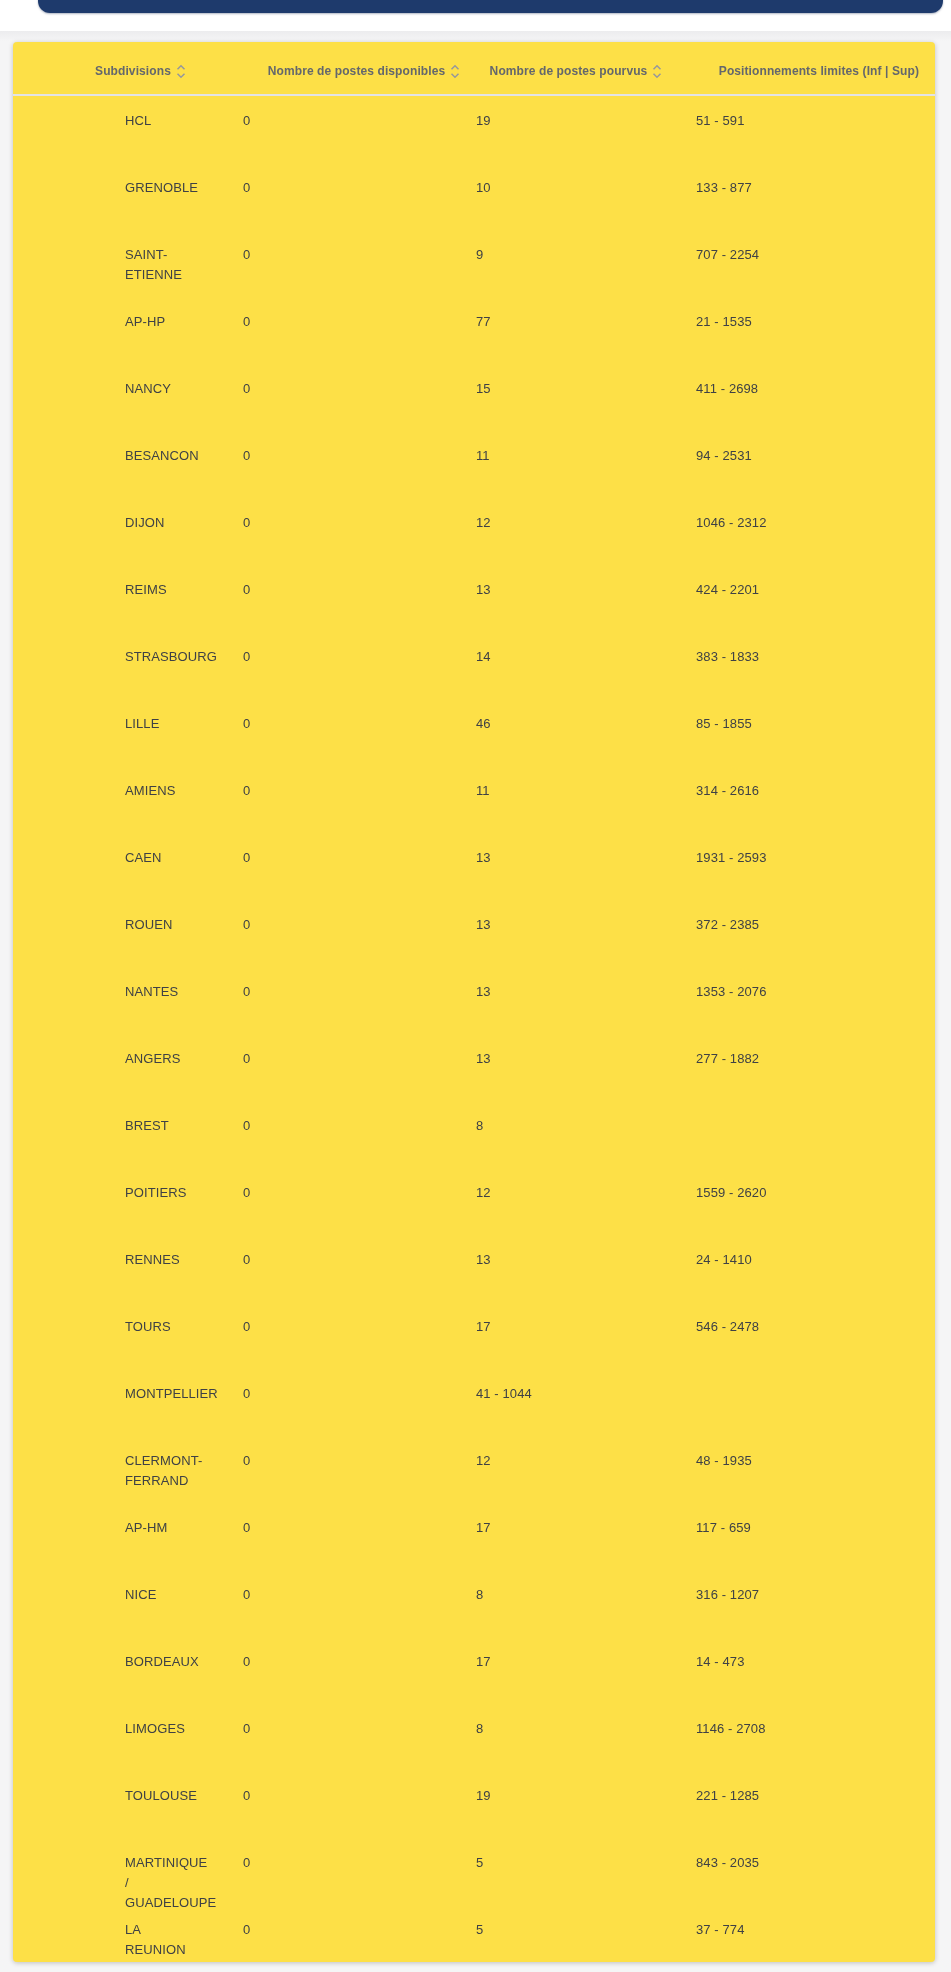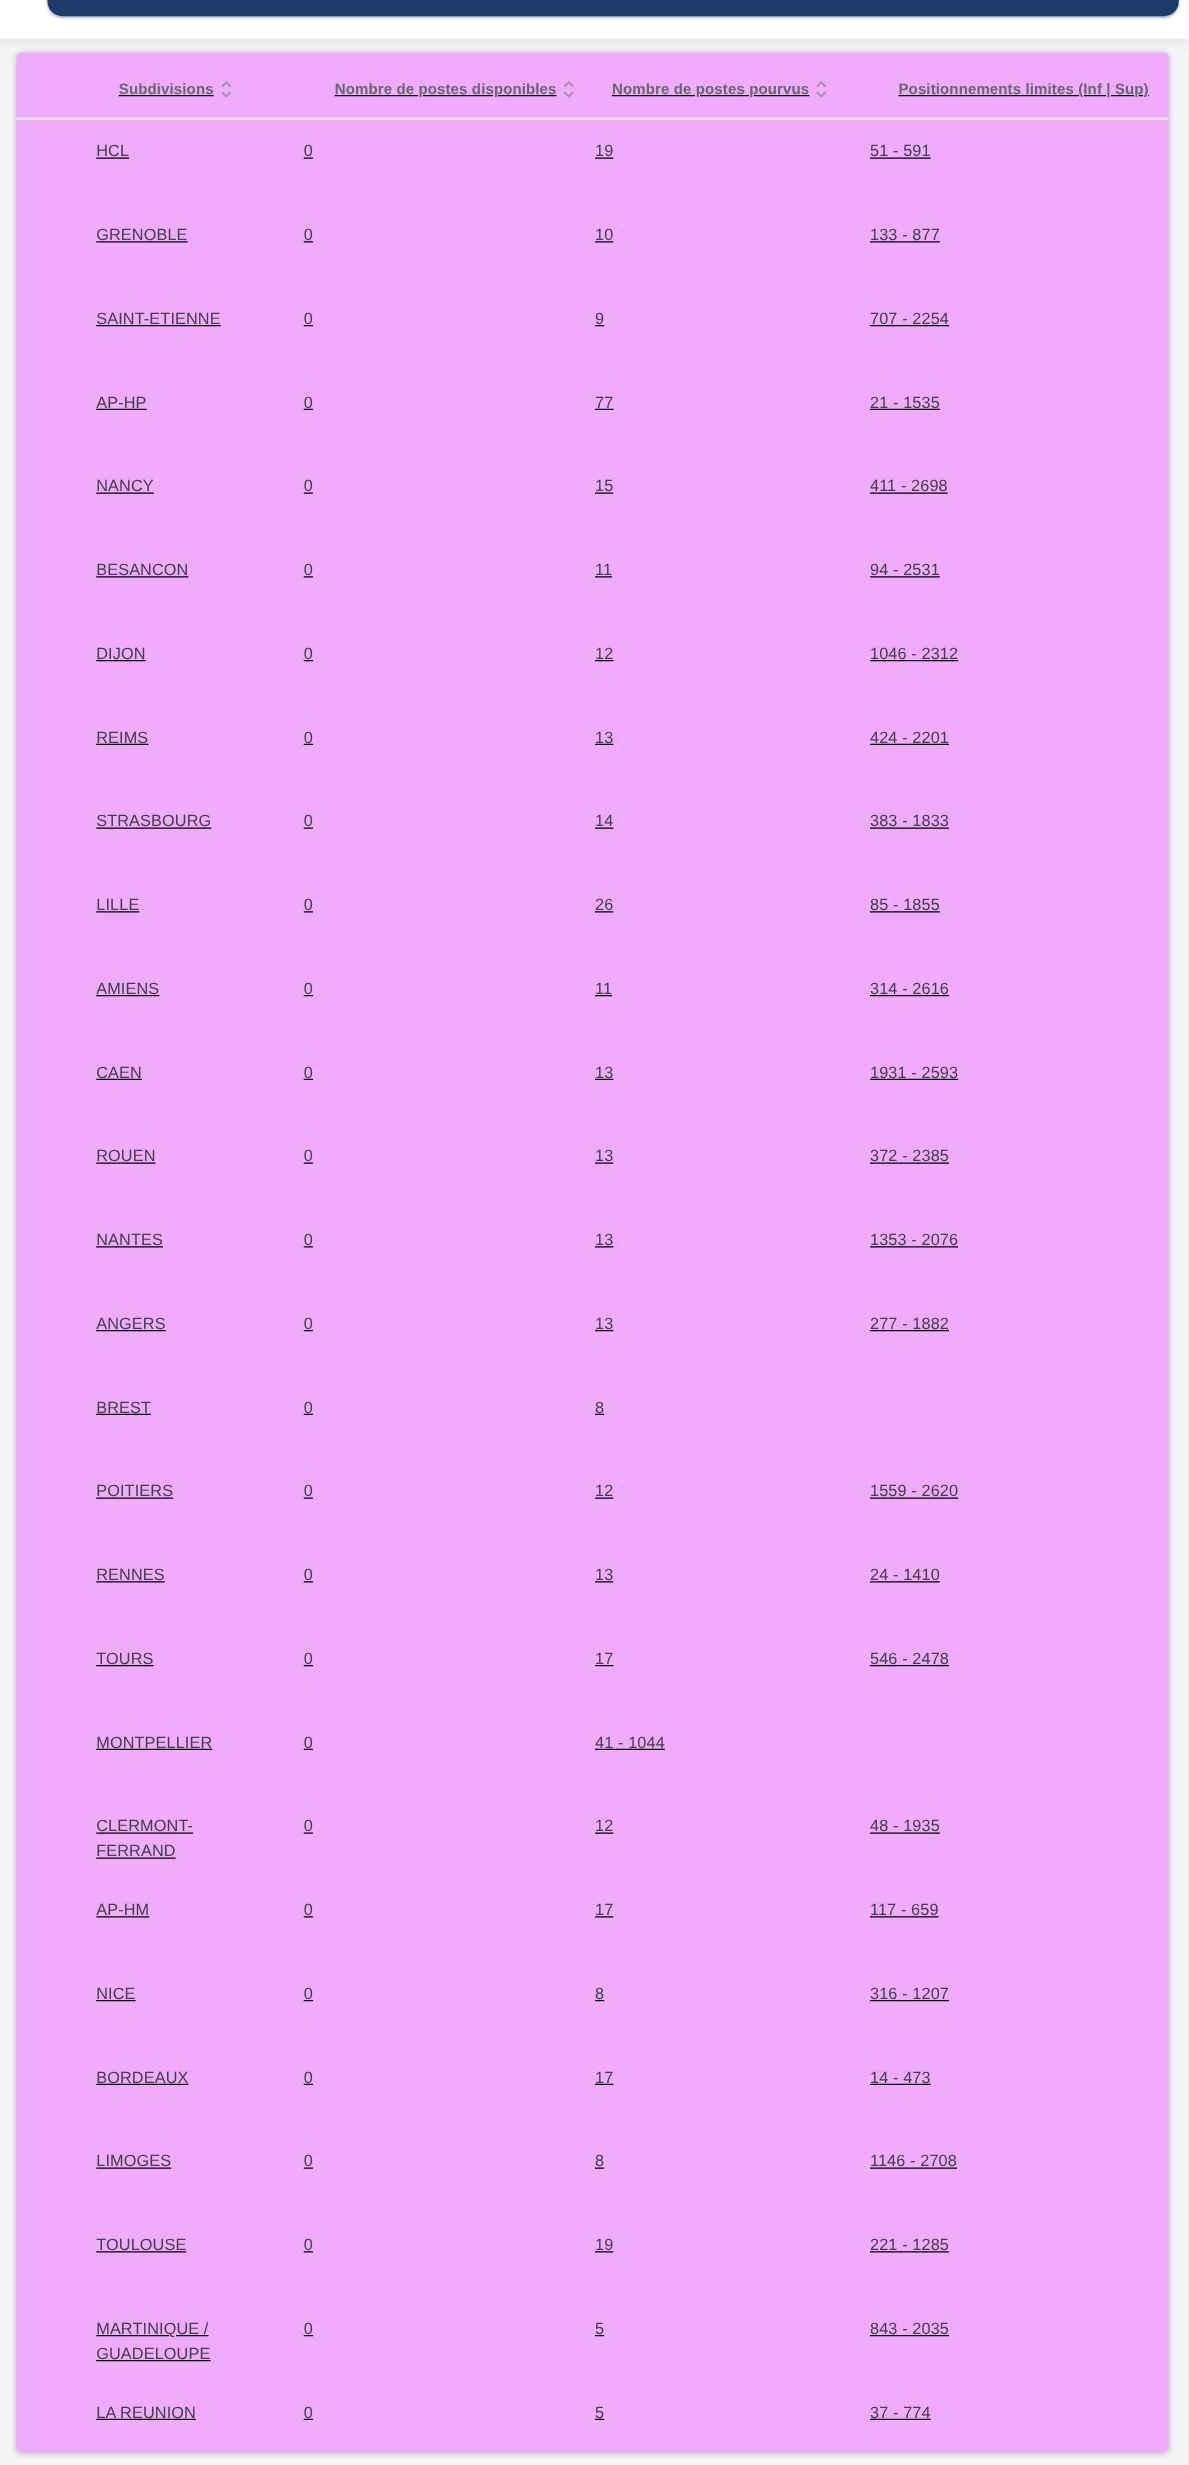--- a/index.html
+++ b/index.html
@@ -17,24 +17,23 @@
     content:"";position:absolute;left:0;right:0;top:31px;height:10px;
     background:linear-gradient(#ececee, #f5f5f6);
   }
   .navy-bar{
     position:absolute;top:-19px;left:38px;width:905px;height:32px;
     border-radius:12px;
     box-shadow:0 1px 2px rgba(20,40,80,.35);
   }
   .card{
     position:absolute;top:42px;left:13px;width:922px;height:1920px;
-    background:#f0abfc;border-radius:4px;
+    background:#fde047;border-radius:4px;
     box-shadow:0 1px 5px rgba(0,0,0,.22);
     overflow:hidden;
-    text-decoration:underline;
   }
   .thead{
     display:grid;
     grid-template-columns:215px 238px 220px 1fr;
     height:54px;
     border-bottom:2px solid #e3e3e4;
     box-sizing:border-box;
   }
   .hcell{
     display:flex;align-items:center;justify-content:center;gap:5px;
@@ -50,21 +49,21 @@
   .trow{
     display:grid;
     grid-template-columns:215px 238px 220px 1fr;
     height:67px;box-sizing:border-box;
   }
   .tcell{
     font-size:13px;color:#3f4145;line-height:20px;
     padding-top:15px;box-sizing:border-box;
     letter-spacing:.1px;
   }
-  .tcell.c1{padding-left:64px;padding-right:45px;}
+  .tcell.c1{padding-left:64px;padding-right:45px;margin-left:48px;}
   .tcell.c2{padding-left:15px;}
   .tcell.c3{padding-left:10px;}
   .tcell.c4{padding-left:10px;}
 </style>
 </head>
 <body>
 
 <div class="top-strip"></div>
 <div class="navy-bar" style="background: rgb(30, 58, 108);"></div>
 
@@ -148,21 +147,21 @@
       </div>
       <div class="trow">
         <div class="tcell c1">STRASBOURG</div>
         <div class="tcell c2">0</div>
         <div class="tcell c3">14</div>
         <div class="tcell c4">383 - 1833</div>
       </div>
       <div class="trow">
         <div class="tcell c1">LILLE</div>
         <div class="tcell c2">0</div>
-        <div class="tcell c3">26</div>
+        <div class="tcell c3">46</div>
         <div class="tcell c4">85 - 1855</div>
       </div>
       <div class="trow">
         <div class="tcell c1">AMIENS</div>
         <div class="tcell c2">0</div>
         <div class="tcell c3">11</div>
         <div class="tcell c4">314 - 2616</div>
       </div>
       <div class="trow">
         <div class="tcell c1">CAEN</div>

